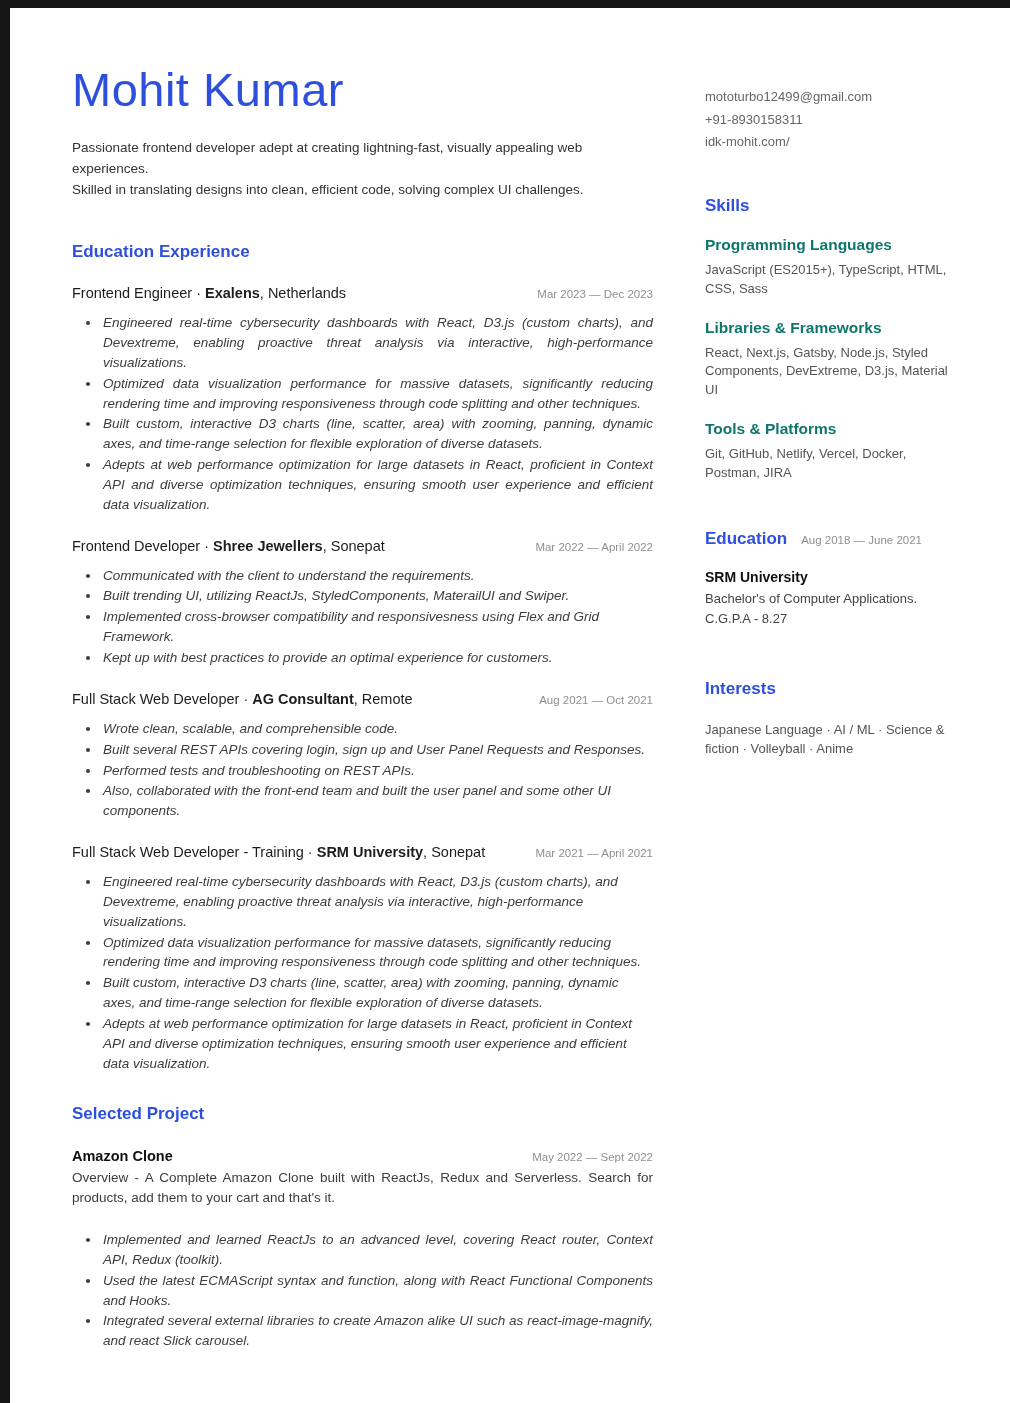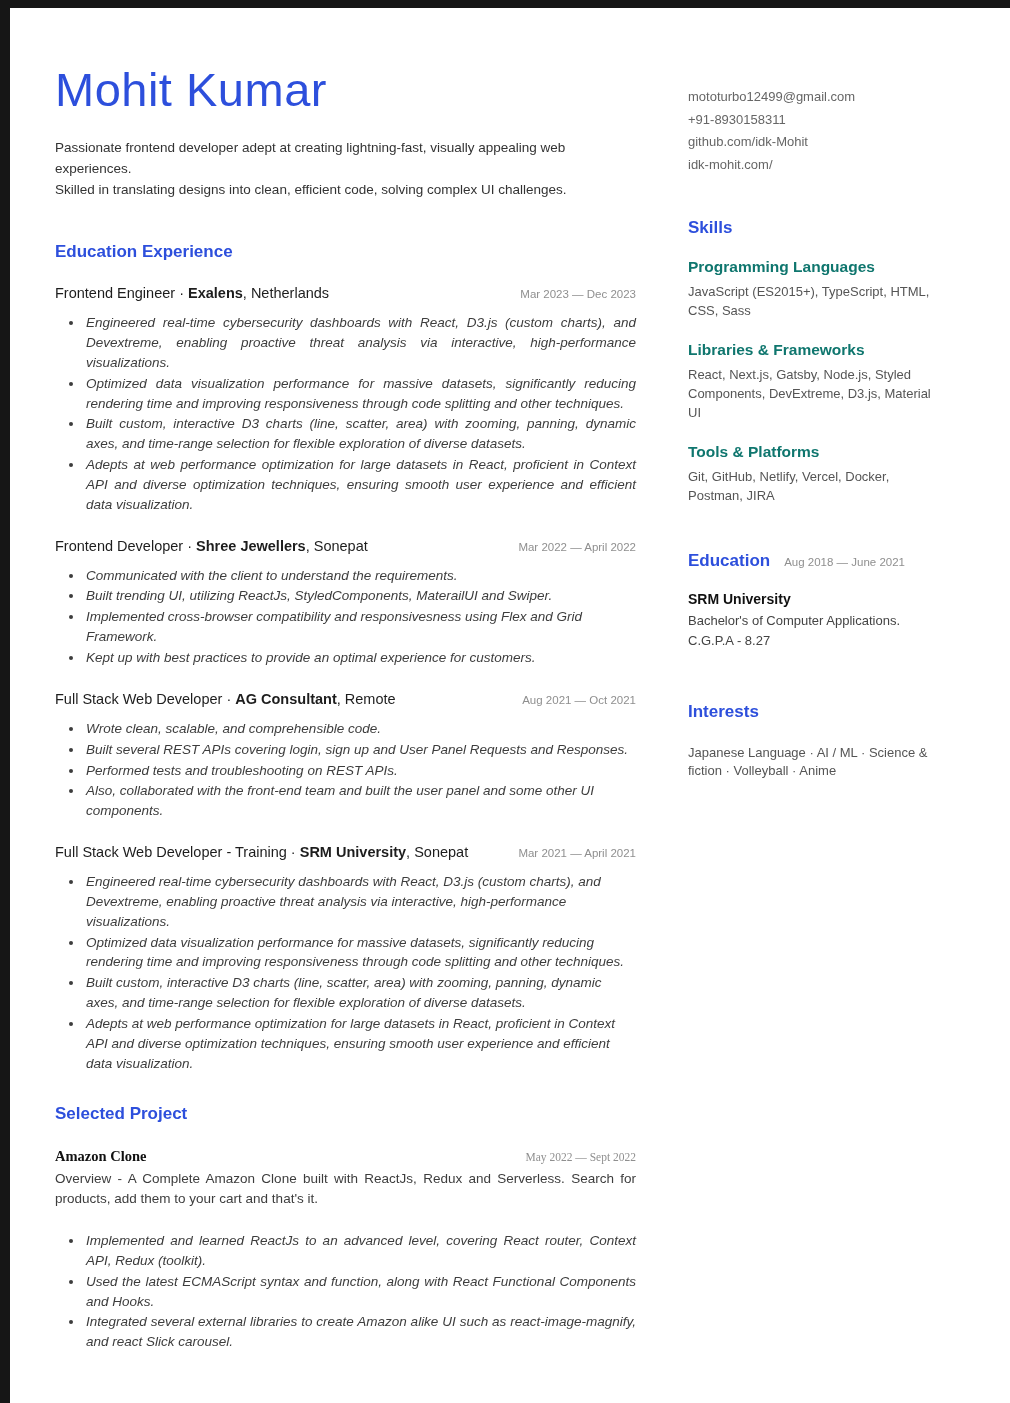--- a/index.html
+++ b/index.html
@@ -7,21 +7,21 @@
   body {
     width: 1010px; height: 1403px;
     position: relative;
     font-family: "Liberation Sans", "DejaVu Sans", sans-serif;
     color: #3d3d3d;
     overflow: hidden;
   }
   .frame-top { position: absolute; top: 0; left: 0; width: 1010px; height: 8px; background: #161616; }
   .frame-left { position: absolute; top: 0; left: 0; width: 10px; height: 1403px; background: #161616; }
 
-  .content { position: absolute; top: 8px; left: 10px; width: 868px; padding: 56px 0 0 45px; display: flex; }
+  .content { position: absolute; top: 8px; left: 10px; width: 868px; padding: 56px 0 0 62px; display: flex; }
   .main { width: 581px; flex: 0 0 581px; }
   .sidebar { width: 252px; flex: 0 0 252px; margin-left: 52px; }
 
   
   .name { font-size: 47px; font-weight: 400; color: #2d4fdc; line-height: 1.12; letter-spacing: 0.5px; }
   .summary { margin-top: 20px; font-size: 13.5px; line-height: 1.57; color: #333333; }
 
   
   .sec-heading { font-size: 17px; font-weight: 700; color: #2d4fdc; }
   .main .sec-heading { margin-top: 42px; }
@@ -30,21 +30,21 @@
   .job { margin-top: 23px; }
   .job-head, .proj-head { display: flex; justify-content: space-between; align-items: baseline; }
   .job-title { font-size: 14.5px; color: #1d1d1d; font-weight: 400; }
   .job-title b { font-weight: 700; }
   .dates { font-size: 11.5px; color: #8f8f8f; white-space: nowrap; }
   ul.bullets { margin: 12px 0 20px; padding-left: 29px; list-style: disc; font-style: italic; }
   ul.bullets li { font-size: 13.5px; line-height: 1.47; color: #3d3d3d; padding-left: 2px; margin-bottom: 1px; }
   .justify li, li.justify, p.justify { text-align: justify; }
 
   
-  .proj-head { margin-top: 24px; font-family: Liberation Serif, serif; }
+  .proj-head { margin-top: 24px; }
   .proj-name { font-size: 14.5px; font-weight: 700; color: #111111; }
   .overview { margin-top: 4px; font-size: 13.5px; line-height: 1.5; color: #3d3d3d; }
   .proj-bullets { margin-top: 22px !important; }
 
   
   .contact { margin-top: 22px; }
   .contact div { font-size: 13px; line-height: 1.74; color: #666666; }
   .sidebar .sec-heading.skills { margin-top: 42px; }
   .skill-group h3 { font-size: 15.5px; font-weight: 700; color: #0f766e; margin-top: 20px; }
   .skill-group:first-of-type h3 { margin-top: 18px; }
@@ -144,21 +144,20 @@
       </ul>
     </div>
 
   </div>
 
   <div class="sidebar">
 
     <div class="contact">
       <div>mototurbo12499@gmail.com</div>
       <div>+91-8930158311</div>
-      <div>github.com/idk-Mohit</div>
       <div>idk-mohit.com/</div>
     </div>
 
     <h2 class="sec-heading skills">Skills</h2>
 
     <div class="skill-group">
       <h3>Programming Languages</h3>
       <p>JavaScript (ES2015+), TypeScript, HTML, CSS, Sass</p>
     </div>
     <div class="skill-group">

